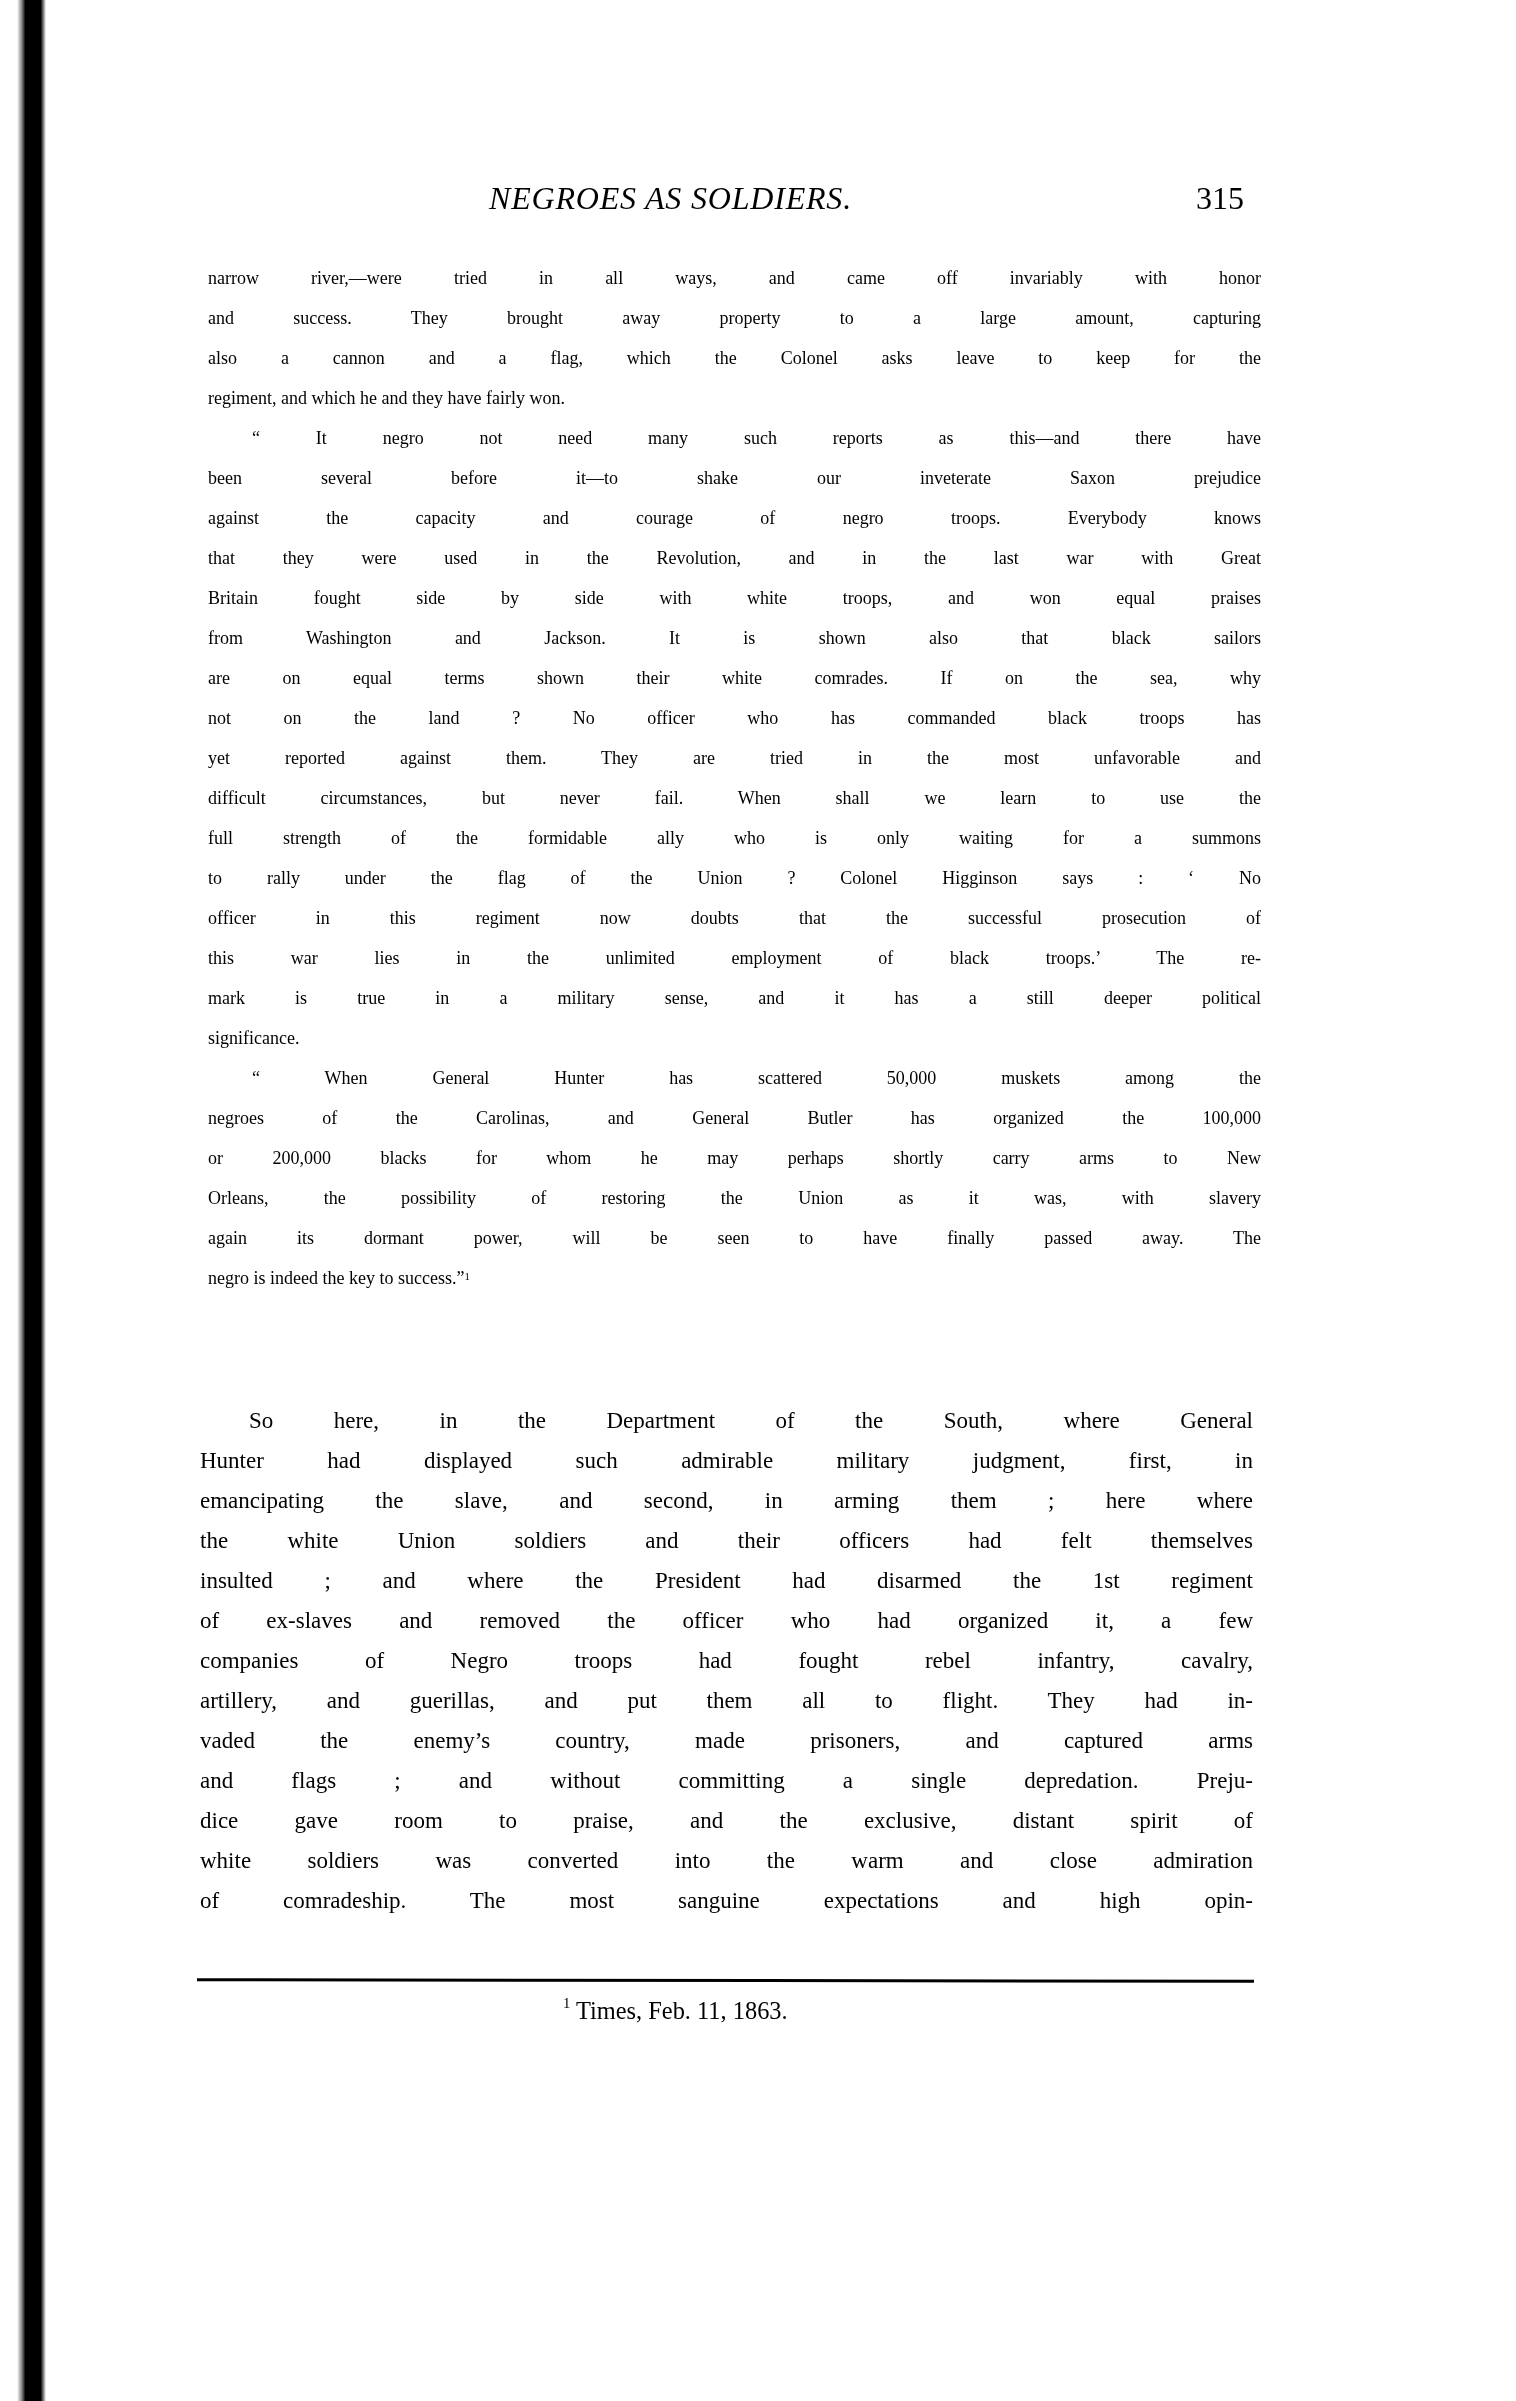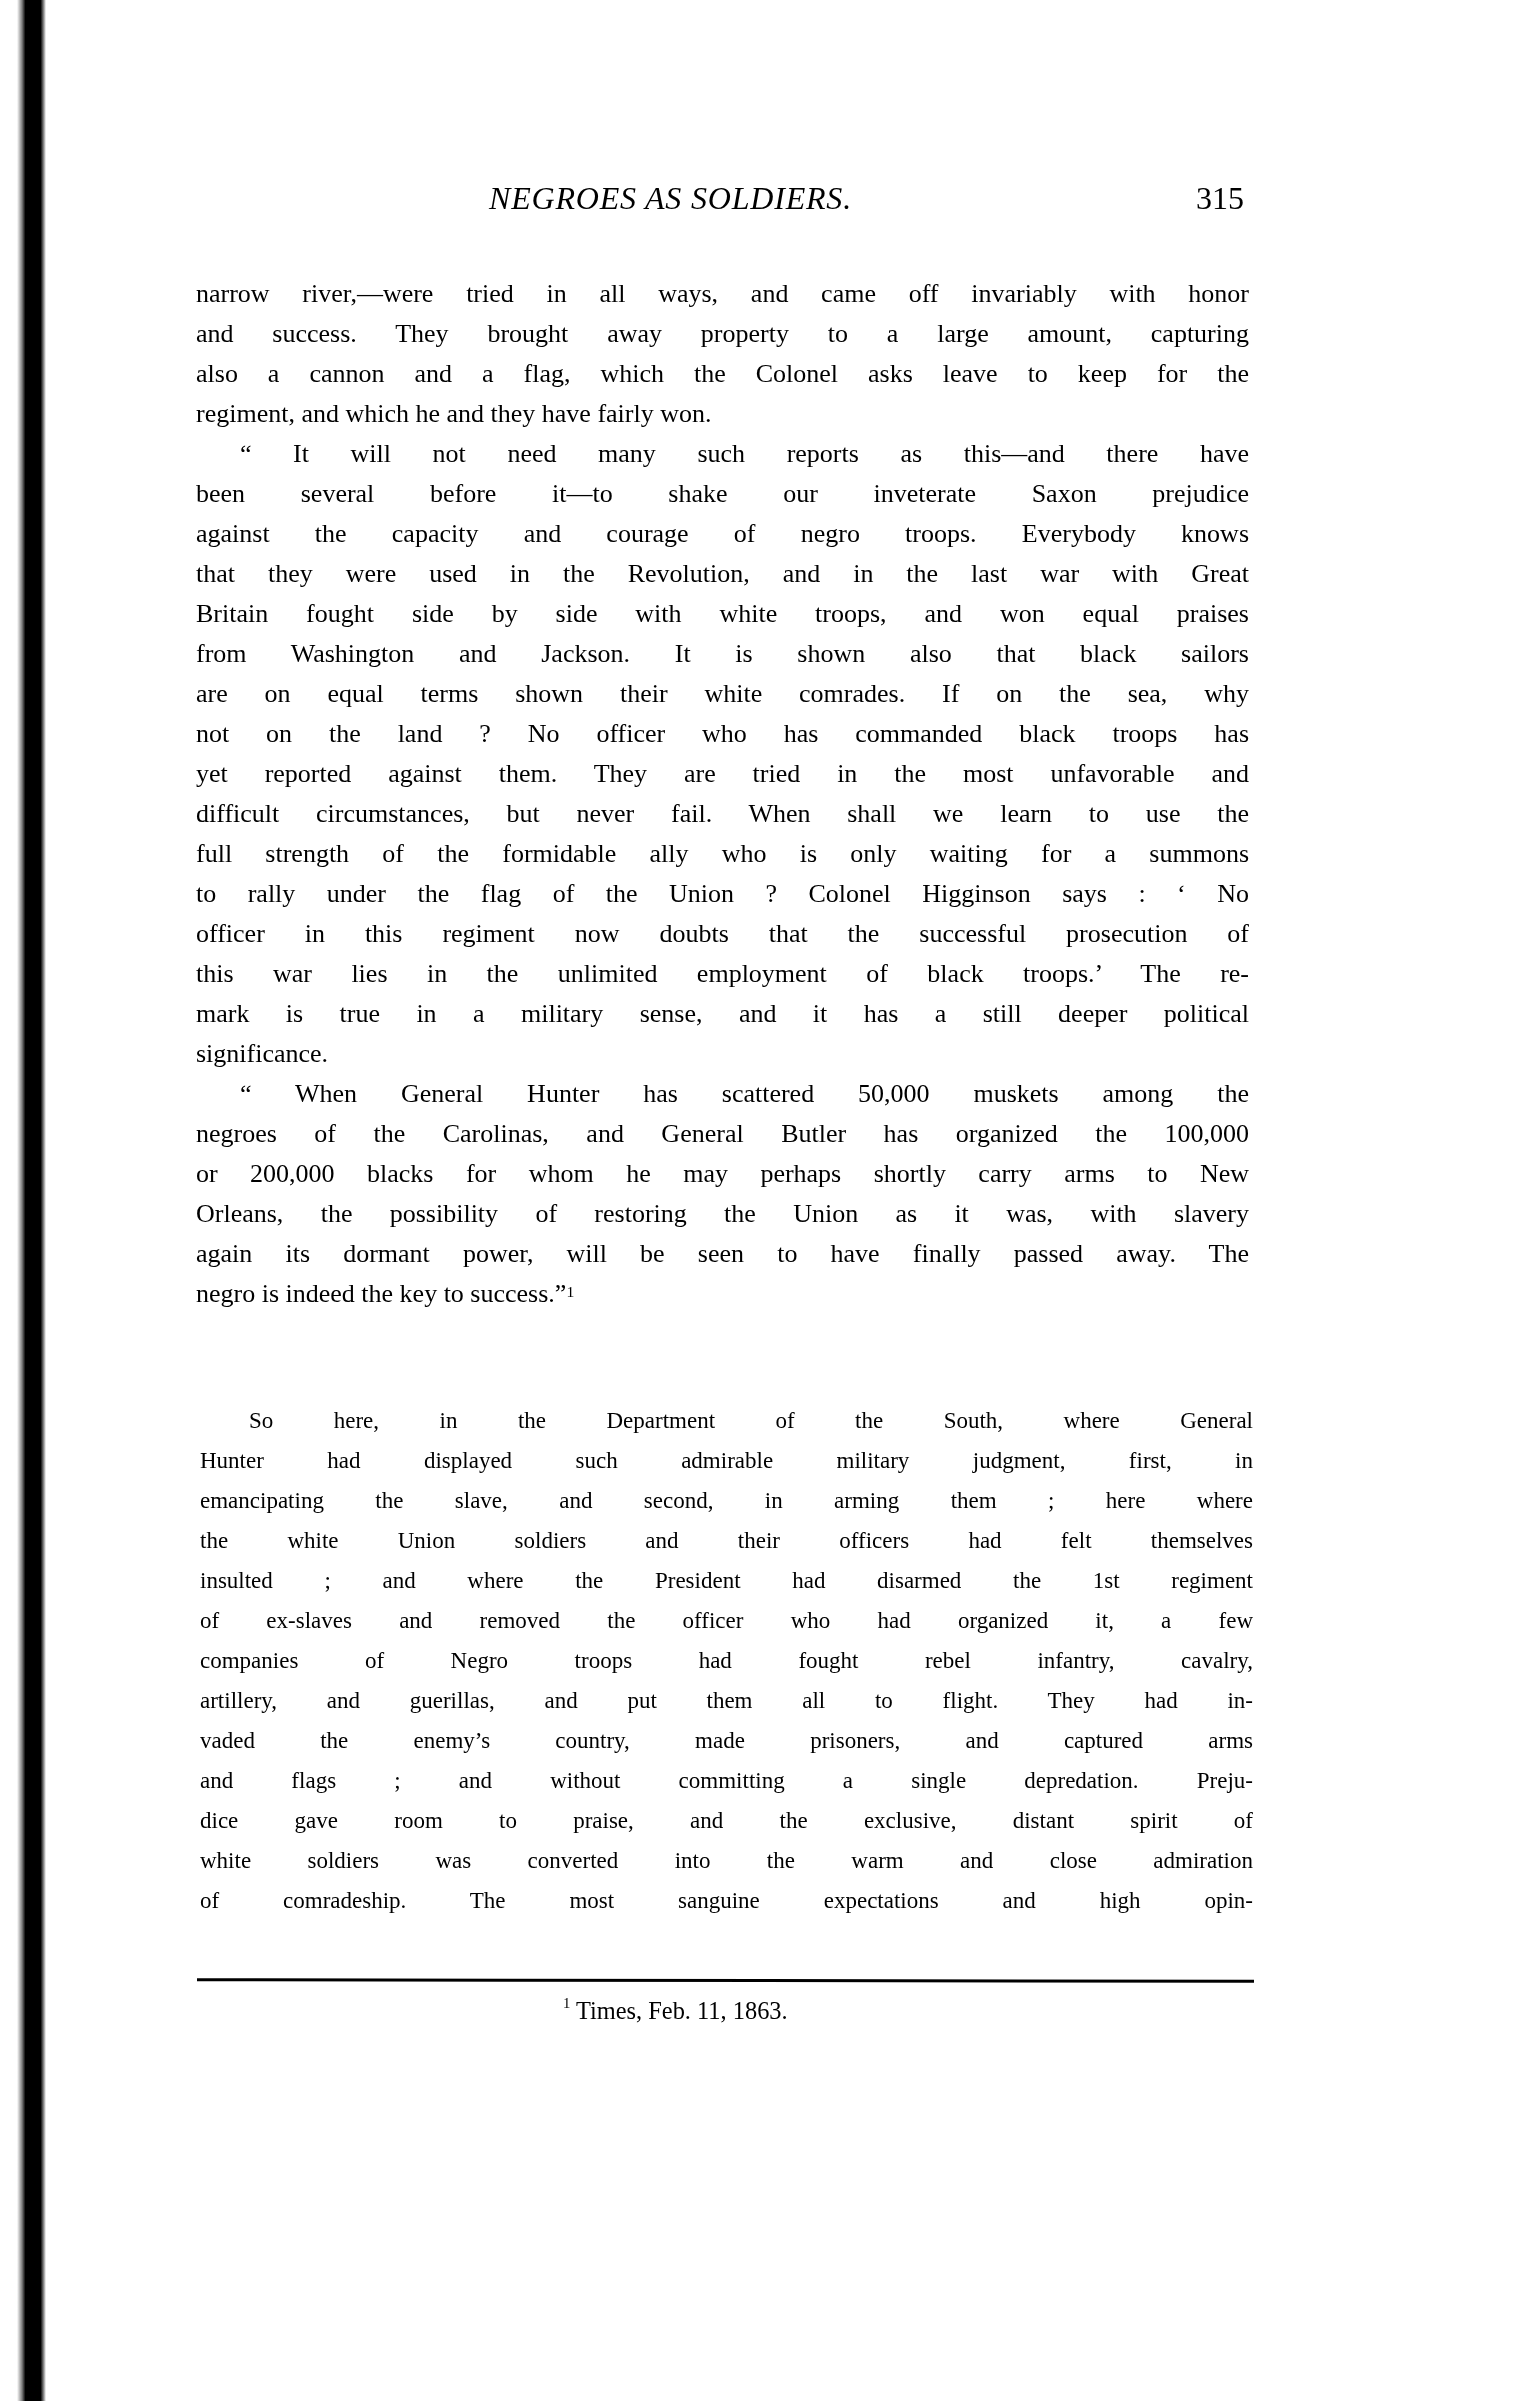--- a/index.html
+++ b/index.html
@@ -1,21 +1,21 @@
 <!DOCTYPE html>
 <html style="font-size:13.5px"><head>
 <meta charset="utf-8">
 <style>
   html, body { margin:0; padding:0; background:#ffffff; }
   body { width:1517px; height:2401px; position:relative; overflow:hidden; font-family:"Liberation Serif","DejaVu Serif",serif; color:#000; }
   .binding { position:absolute; left:17px; top:0; width:29px; height:2401px;
     background: linear-gradient(to right, rgba(0,0,0,0) 0px, rgba(0,0,0,0.5) 5px, #000 8.4px, #000 23.6px, rgba(0,0,0,0.4) 27px, rgba(0,0,0,0) 29px); }
   .header-title { position:absolute; left:489px; top:180px; width:489px; font-style:italic; font-size:32px; letter-spacing:0.8px; white-space:nowrap; }
   .page-number { position:absolute; left:1196px; top:180px; font-size:32px; }
-  .quote { position:absolute; left:196px; top:258px; width:1053px; font-size:26px; line-height:40px;margin-top:16px; }
+  .quote { position:absolute; left:208px; top:258px; width:1053px; font-size:18px; line-height:40px; }
   .quote .line, .main .line { display:block; text-align:justify; text-align-last:justify; white-space:nowrap; height:40px; }
   .quote .line.last, .main .line.last { text-align-last:left; }
   .main .line { height:40px; }
   .indent { padding-left:44px; }
   .main { position:absolute; left:200px; top:1401px; width:1053px; font-size:23px; line-height:40px; }
   .main .indent { padding-left:49px; }
   .rule { position:absolute; left:197px; top:1979px; width:1057px; height:3.4px; background:#000; transform:rotate(0.08deg); }
   .footnote { position:absolute; left:0; width:1517px; text-align:center; top:1997px; font-size:24.4px; padding-left:0; }
   .footnote .inner { position:absolute; left:563px; top:0; white-space:nowrap; }
   sup { font-size:60%; vertical-align:top; position:relative; top:-1.7px; }
@@ -26,21 +26,21 @@
 <div class="binding"></div>
 
 <div class="header-title">NEGROES AS SOLDIERS.</div>
 <div class="page-number">315</div>
 
 <div class="quote">
   <span class="line">narrow river,—were tried in all ways, and came off invariably with honor</span>
   <span class="line">and success.  They brought away property to a large amount, capturing</span>
   <span class="line">also a cannon and a flag, which the Colonel asks leave to keep for the</span>
   <span class="line last">regiment, and which he and they have fairly won.</span>
-  <span class="line indent">“ It will not need many such reports as this—and there have</span>
+  <span class="line indent">“ It negro not need many such reports as this—and there have</span>
   <span class="line">been several before it—to shake our inveterate Saxon prejudice</span>
   <span class="line">against the capacity and courage of negro troops.  Everybody knows</span>
   <span class="line">that they were used in the Revolution, and in the last war with Great</span>
   <span class="line">Britain fought side by side with white troops, and won equal praises</span>
   <span class="line">from Washington and Jackson.  It is shown also that black sailors</span>
   <span class="line">are on equal terms shown their white comrades.  If on the sea, why</span>
   <span class="line">not on the land ?  No officer who has commanded black troops has</span>
   <span class="line">yet reported against them.  They are tried in the most unfavorable and</span>
   <span class="line">difficult circumstances, but never fail.  When shall we learn to use the</span>
   <span class="line">full strength of the formidable ally who is only waiting for a summons</span>

